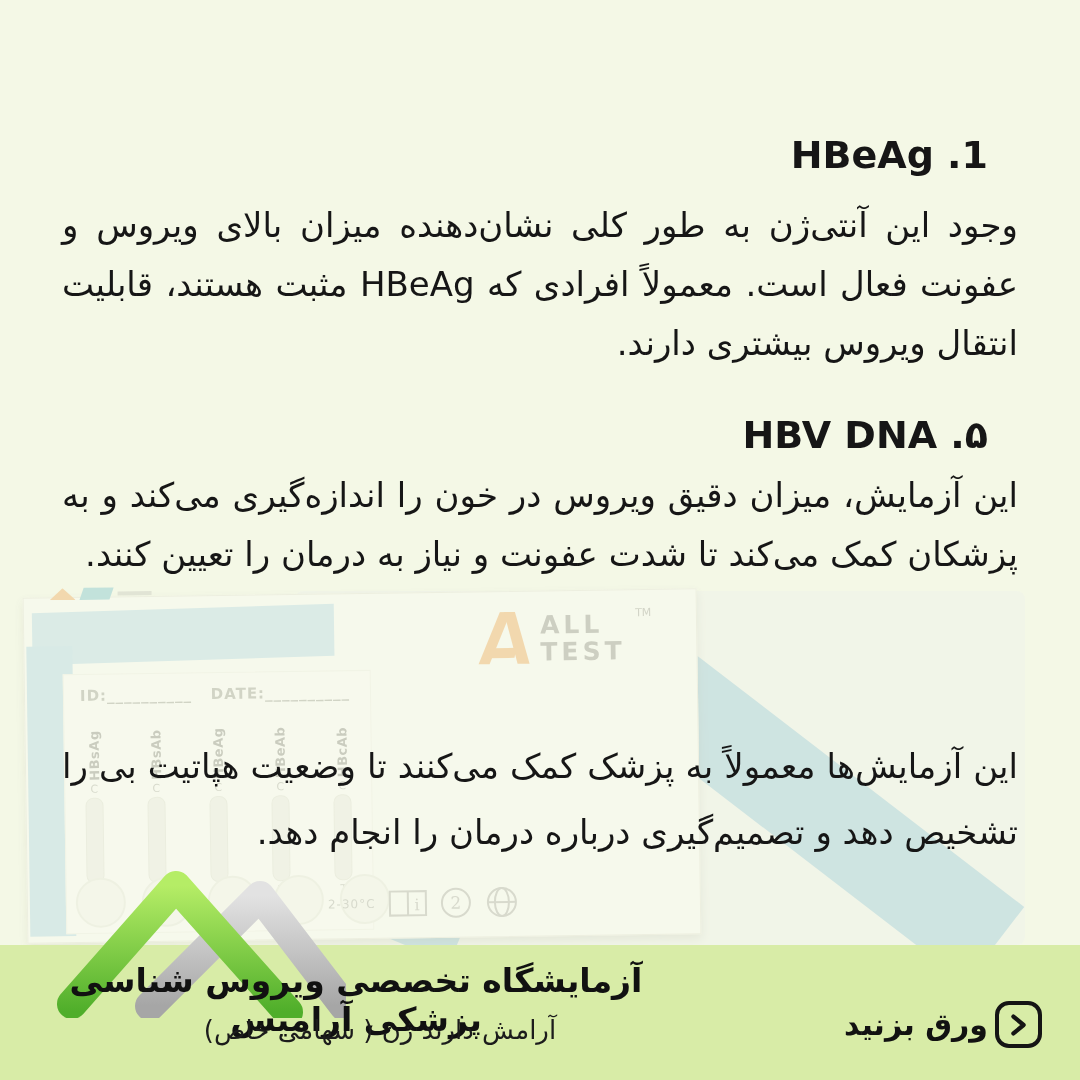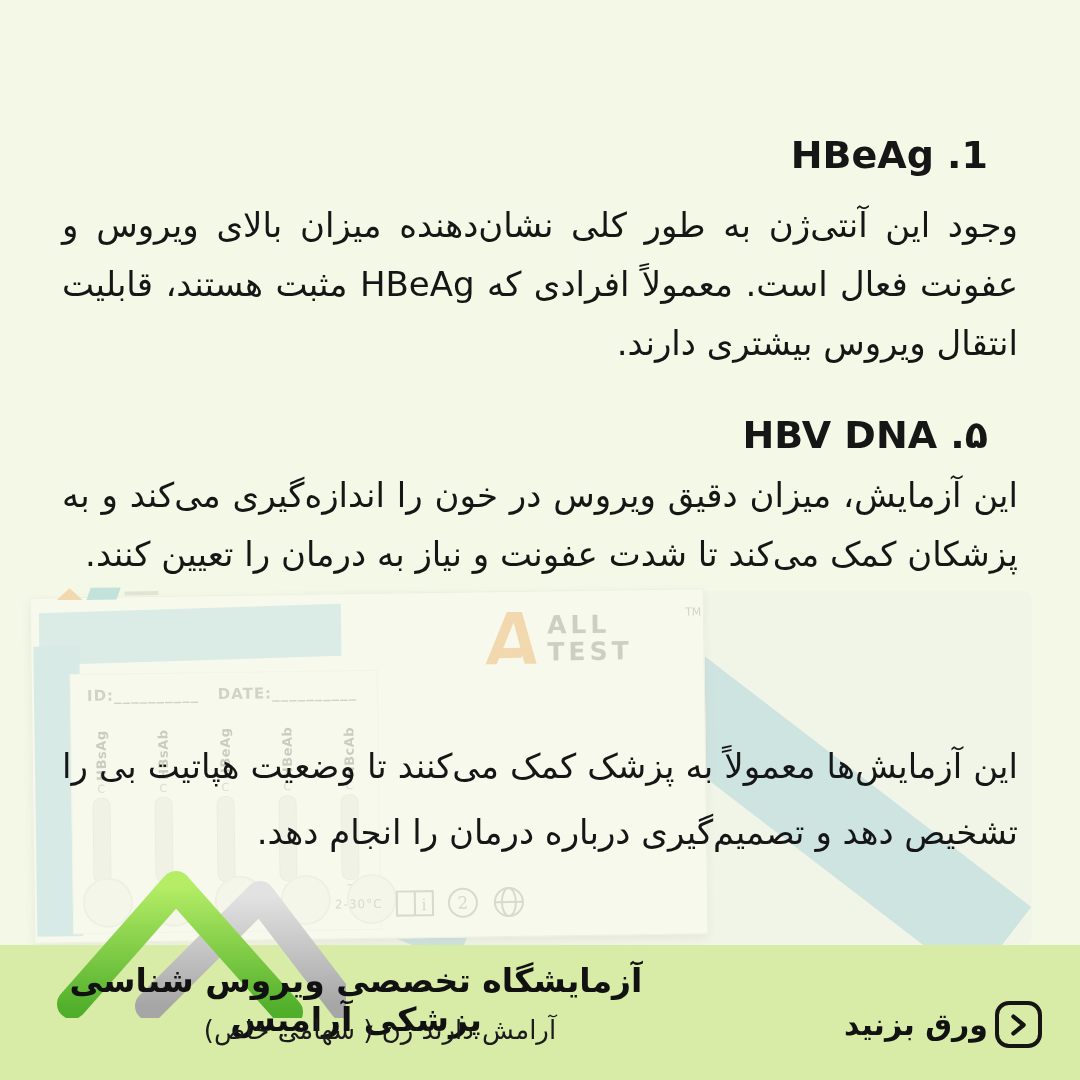--- a/index.html
+++ b/index.html
@@ -15,28 +15,28 @@
   .para{
     position:absolute;left:62px;right:62px;direction:rtl;text-align:justify;
     font-size:34px;line-height:59px;z-index:5;letter-spacing:0;
   }
   #para-1{top:196px;}
   #heading-1{top:131px;}
   #heading-2{top:411px;}
   #para-2{top:466px;}
   #para-3{top:733px;line-height:66px;}
   
-  #photo{position:absolute;left:32px;top:585px;width:1000px;height:363px;opacity:.42;z-index:1;}
+  #photo{position:absolute;left:25px;top:585px;width:1000px;height:363px;opacity:.42;z-index:1;}
   #pouch{position:absolute;left:270px;top:6px;width:730px;height:354px;background:#eff2ec;border-radius:8px;overflow:hidden;}
   #box{position:absolute;left:0;top:8px;width:672px;height:344px;background:#fbfbf5;border:1px solid #e4e4d8;transform:rotate(-0.8deg);box-shadow:0 4px 10px rgba(120,120,100,.25);}
   .blue-band-top{position:absolute;left:8px;top:12px;width:302px;height:52px;background:#b9dbe8;transform:skewY(-1deg);}
   .blue-band-left{position:absolute;left:2px;top:48px;width:46px;height:290px;background:#b3d8e6;}
   #alltest-logo{position:absolute;left:452px;top:20px;display:flex;align-items:flex-start;gap:10px;}
   .brand-text{color:#989892;font-weight:bold;font-size:25px;line-height:27px;letter-spacing:4px;}
-  .brand-tm{color:#a5a59e;font-size:11px;position:relative;top:-4px;margin-left:43px;}
+  .brand-tm{color:#a5a59e;font-size:11px;position:relative;top:-4px;}
   #box-edge-print{position:absolute;left:26px;top:-10px;display:flex;gap:6px;align-items:center;}
   .edge-orange{width:26px;height:12px;background:#f0ae62;clip-path:polygon(0 100%,50% 0,100% 100%);}
   .edge-teal{width:30px;height:12px;background:#7fc4cd;transform:skewX(-20deg);}
   .edge-dash{width:34px;height:4px;background:#c9c9c0;}
   #cassette-panel{position:absolute;left:38px;top:76px;width:306px;height:258px;background:#fcfcf8;border:1px solid #efefe6;}
   #idrow{position:absolute;left:16px;top:12px;direction:ltr;font-size:15px;letter-spacing:1px;color:#a3a39a;font-weight:bold;white-space:nowrap;}
   #strips{position:absolute;left:14px;right:14px;top:48px;display:flex;justify-content:space-between;}
   .strip-col{display:flex;flex-direction:column;align-items:center;gap:3px;width:30px;}
   .strip-label{height:58px;writing-mode:vertical-rl;transform:rotate(180deg);font-size:13px;font-weight:bold;color:#92928a;letter-spacing:.5px;}
   .ct{font-size:11px;color:#b2b2aa;line-height:11px;}

